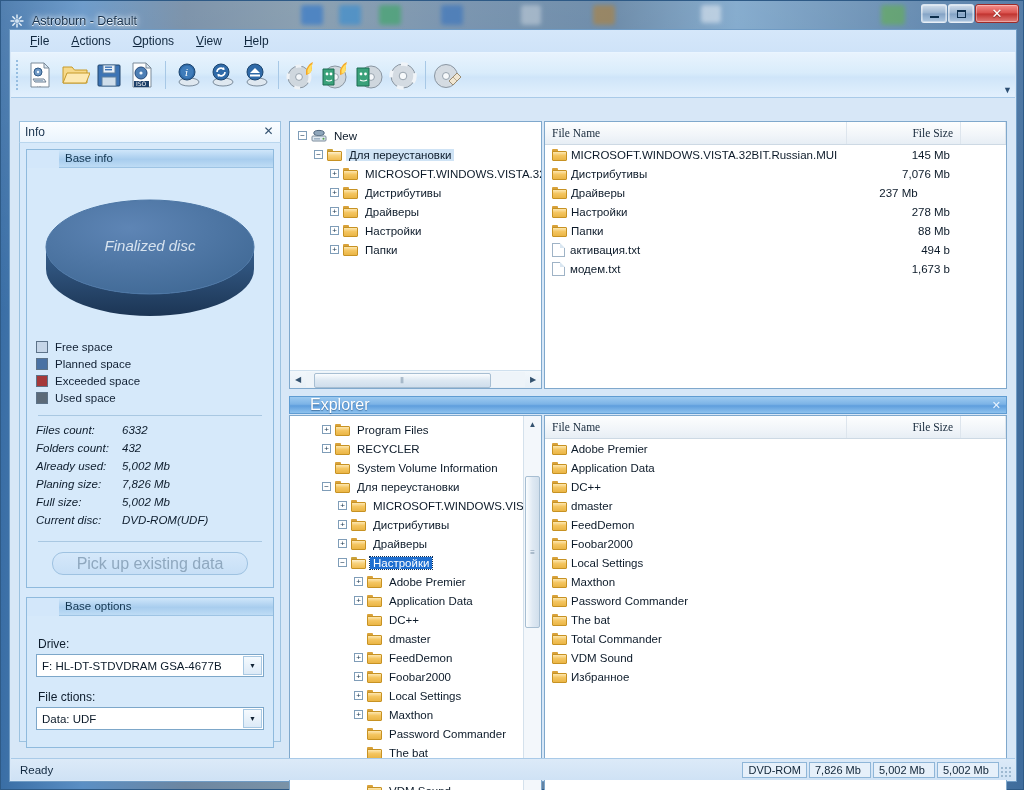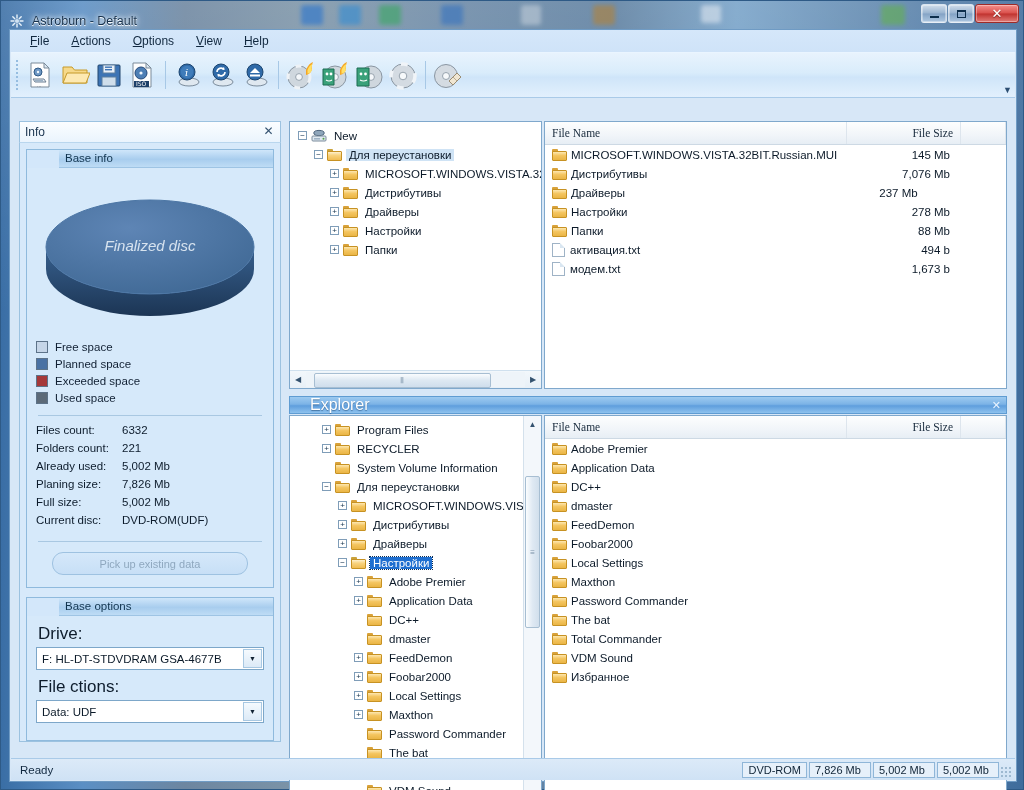--- a/index.html
+++ b/index.html
@@ -105,30 +105,30 @@
     border-bottom:1px solid #9ec4e4;
     margin-left:32px;
   }
   .grp-b{padding:8px 9px 10px 9px;background:#d6e9fa;}
 
   .disc-wrap{height:150px;display:flex;align-items:center;justify-content:center;margin-top:4px;}
   .legend{margin-top:8px;}
   .legend .row{display:flex;align-items:center;height:17px;font-size:11.5px;color:#112033;}
   .legend .sw{width:10px;height:10px;border:1px solid #5d7389;margin-right:7px;}
   .hr{height:1px;background:#a9c8e2;margin:9px 2px 8px 2px;}
-  .kv{display:flex;height:18px;font-size:11.5px;color:#0d1c2c;}
+  .kv{display:flex;height:18px;font-size:11.5px;color:#0d1c2c;font-style:italic;}
   .kv .k{width:86px;}
   .kv .v{}
   .pickbtn{
     margin:10px auto 2px auto;display:block;width:196px;height:23px;
-    font-size:11px;color:#8fa8bf;
+    font-size:16px;color:#8fa8bf;
     background:linear-gradient(to bottom,#d5e8fa,#c7dff6);
     border:1px solid #9ec2e1;border-radius:11px;
   }
-  .lbl{font-size:17px;color:#0d1c2c;margin:0 0 3px 2px;}
+  .lbl{font-size:12px;color:#0d1c2c;margin:13px 0 3px 2px;}
   .combo{
     position:relative;height:21px;background:#fff;border:1px solid #7da7c9;
     display:flex;align-items:center;margin-bottom:7px;
   }
   .combo .val{padding-left:5px;font-size:11.5px;color:#0b1a29;}
   .combo .arr{
     position:absolute;right:1px;top:1px;width:17px;height:17px;
     background:linear-gradient(to bottom,#f5fafe,#dceaf7);
     border:1px solid #a8c8e2;display:flex;align-items:center;justify-content:center;
     font-size:7px;color:#123;
@@ -472,21 +472,21 @@
                 </div>
 
                 <div class="hr"></div>
 
                 <div class="kv">
                   <span class="k">Files count:</span>
                   <span class="v">6332</span>
                 </div>
                 <div class="kv">
                   <span class="k">Folders count:</span>
-                  <span class="v">221</span>
+                  <span class="v">432</span>
                 </div>
                 <div class="kv">
                   <span class="k">Already used:</span>
                   <span class="v">5,002 Mb</span>
                 </div>
                 <div class="kv">
                   <span class="k">Planing size:</span>
                   <span class="v">7,826 Mb</span>
                 </div>
                 <div class="kv">

